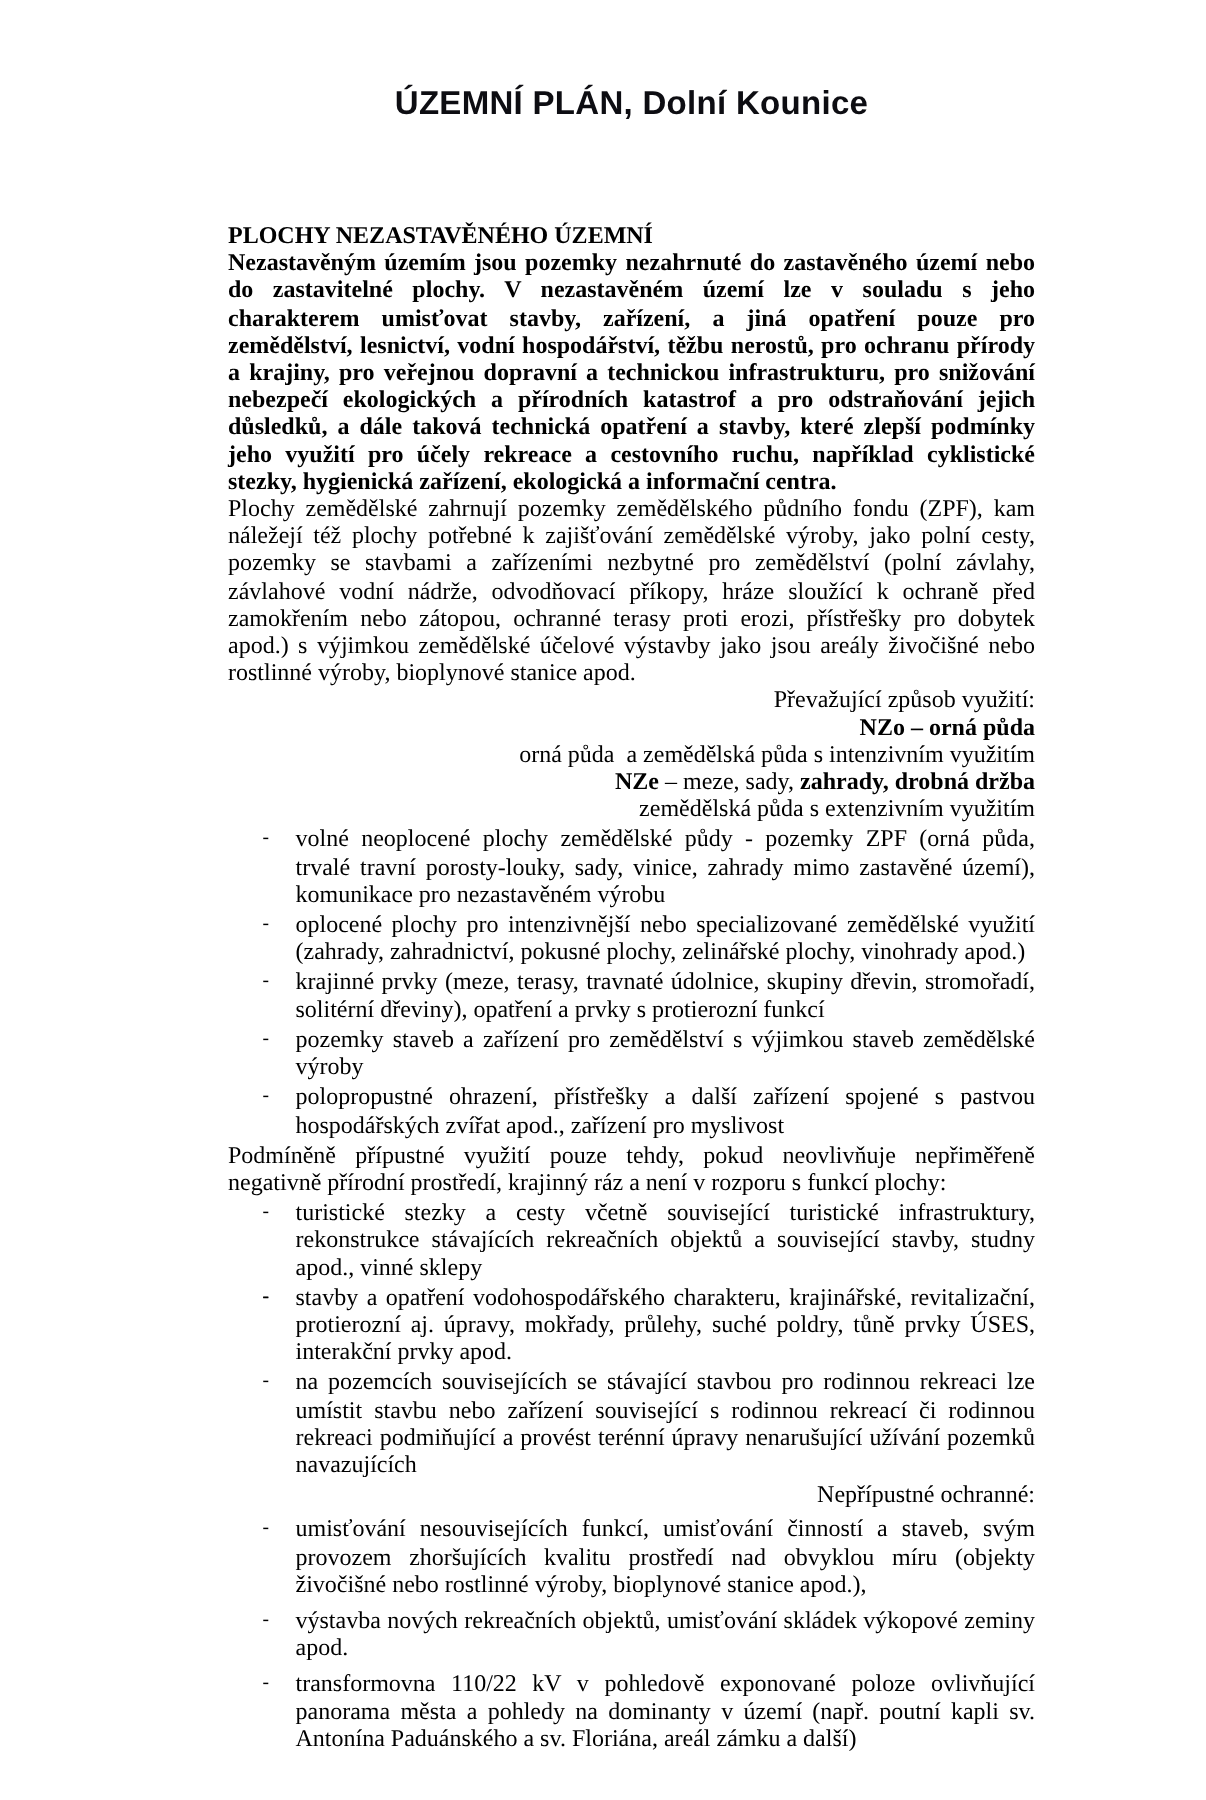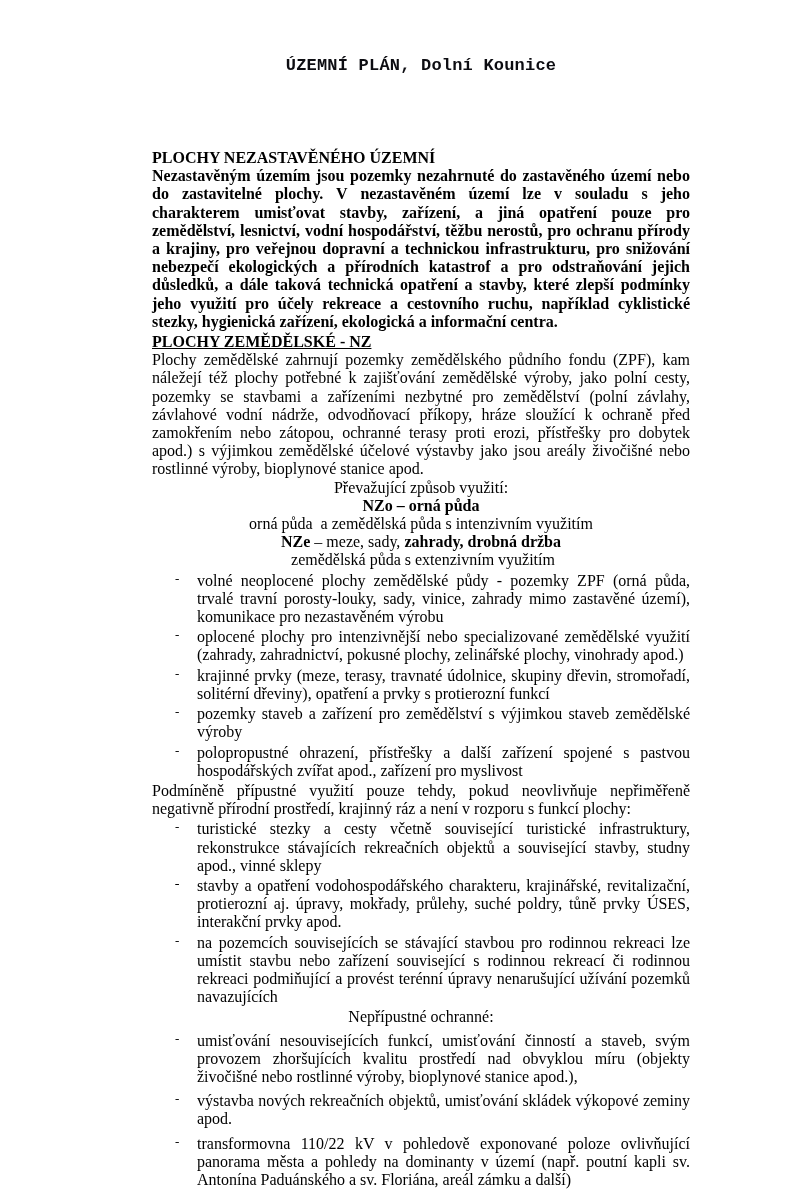--- a/index.html
+++ b/index.html
@@ -8,39 +8,39 @@
     width:804px; height:1200px;
     background:#ffffff;
     color:#000;
     font-family:"Liberation Serif","DejaVu Serif",serif;
     overflow:hidden;
   }
   .doc-title {
     position:absolute;
     top:56px; left:152px; width:538px;
     text-align:center;
-    font-family:Liberation Mono, monospace;
-    font-size:17px;
+    font-family:Liberation Sans, sans-serif;
+    font-size:22px;
     font-weight:700;
     letter-spacing:0.2px;
     color:#0d0d12;
   }
   .content {
     position:absolute;
     top:149px; left:152px; width:538px;
     font-size:16px;
     line-height:18.2px;
     text-align:justify;
   }
   .h1 { font-weight:bold; }
   .h2 { font-weight:bold; text-decoration:underline; margin-top:2px; }
   .para { margin:0; }
   .b { font-weight:bold; }
   .prewrap { white-space:pre-wrap; }
-  .line { text-align:center; }
+  .line { text-align:right; }
   .list { margin:0; }
   .li {
     position:relative;
     padding-left:45px;
     margin:2px 0;
     text-align:justify;
   }
   .li .marker {
     position:absolute;
     left:23px; top:-2px;
@@ -54,21 +54,20 @@
 
 <div class="page">
 
   <div class="doc-title">ÚZEMNÍ PLÁN, Dolní Kounice</div>
 
   <div class="content">
 
     <div class="h1">PLOCHY NEZASTAVĚNÉHO ÚZEMNÍ</div>
     <p class="para b">Nezastavěným územím jsou pozemky nezahrnuté do zastavěného území nebo do zastavitelné plochy. V nezastavěném území lze v souladu s jeho charakterem umisťovat stavby, zařízení, a jiná opatření pouze pro zemědělství, lesnictví, vodní hospodářství, těžbu nerostů, pro ochranu přírody a krajiny, pro veřejnou dopravní a technickou infrastrukturu, pro snižování nebezpečí ekologických a přírodních katastrof a pro odstraňování jejich důsledků, a dále taková technická opatření a stavby, které zlepší podmínky jeho využití pro účely rekreace a cestovního ruchu, například cyklistické stezky, hygienická zařízení, ekologická a informační centra.</p>
 
-    <div class="h2">PLOCHY ZEMĚDĚLSKÉ - NZ</div>
     <p class="para">Plochy zemědělské zahrnují pozemky zemědělského půdního fondu (ZPF), kam náležejí též plochy potřebné k zajišťování zemědělské výroby, jako polní cesty, pozemky se stavbami a zařízeními nezbytné pro zemědělství (polní závlahy, závlahové vodní nádrže, odvodňovací příkopy, hráze sloužící k ochraně před zamokřením nebo zátopou, ochranné terasy proti erozi, přístřešky pro dobytek apod.) s výjimkou zemědělské účelové výstavby jako jsou areály živočišné nebo rostlinné výroby, bioplynové stanice apod.</p>
 
     <div class="line">Převažující způsob využití:</div>
 
     <div class="line b">NZo – orná půda</div>
     <div class="line prewrap">orná půda  a zemědělská půda s intenzivním využitím</div>
 
     <div class="line prewrap"><span class="b">NZe</span><span> – meze, sady,</span><span class="b"> zahrady, drobná držba</span></div>
     <div class="line prewrap"> zemědělská půda s extenzivním využitím</div>
 

